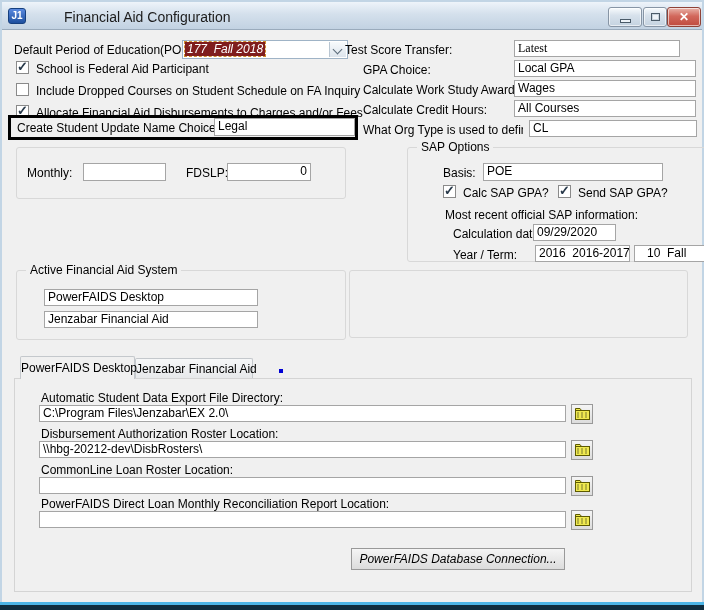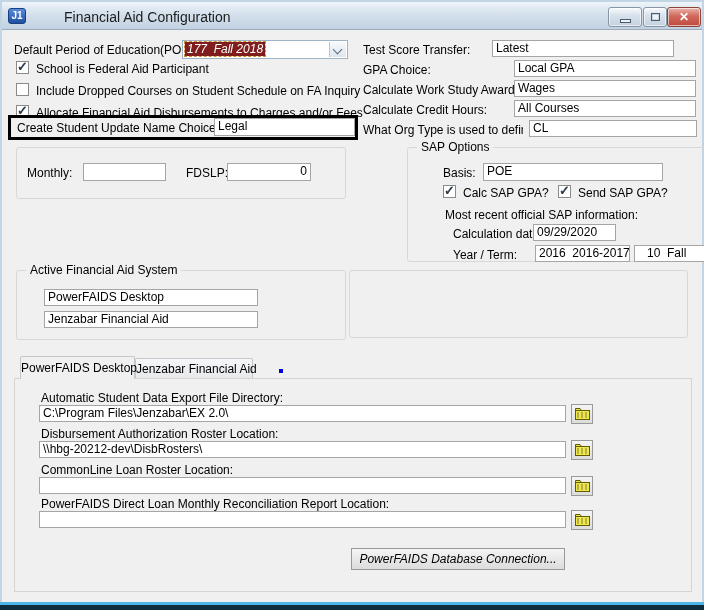--- a/index.html
+++ b/index.html
@@ -124,22 +124,22 @@
   <span class="checkbox" style="left:16px;top:83px;"></span>
   <div class="lbl" style="left:36px;top:84px;">Include Dropped Courses on Student Schedule on FA Inquiry</div>
   <span class="checkbox checked" style="left:16px;top:105px;"></span>
   <div class="lbl" style="left:36px;top:106px;">Allocate Financial Aid Disbursements to Charges and/or Fees</div>
 
   <div class="focus-box" style="left:8px;top:115px;width:350px;height:25px;">
     <div class="lbl" style="left:6px;top:3px;">Create Student Update Name Choice:</div>
     <div class="field" style="left:203px;top:0px;width:141px;height:18px;">Legal</div>
   </div>
 
-  <div class="lbl" style="left:363px;top:43px;">Test Score Transfer:</div>
-  <div class="field" style="left:492px;top:40px;width:182px;height:17px;">Latest</div>
+  <div class="lbl" style="left:345px;top:43px;">Test Score Transfer:</div>
+  <div class="field" style="left:514px;top:40px;width:166px;height:17px;font-family:Liberation Serif, serif;">Latest</div>
   <div class="lbl" style="left:363px;top:63px;">GPA Choice:</div>
   <div class="field" style="left:514px;top:60px;width:182px;height:17px;">Local GPA</div>
   <div class="lbl" style="left:363px;top:83px;">Calculate Work Study Awards:</div>
   <div class="field" style="left:514px;top:80px;width:182px;height:17px;">Wages</div>
   <div class="lbl" style="left:363px;top:103px;">Calculate Credit Hours:</div>
   <div class="field" style="left:514px;top:100px;width:182px;height:17px;">All Courses</div>
   <div class="lbl" style="left:363px;top:123px;width:160px;overflow:hidden;">What Org Type is used to define</div>
   <div class="field" style="left:529px;top:120px;width:168px;height:17px;">CL</div>
 
   <div class="group" style="left:16px;top:147px;width:330px;height:52px;">

